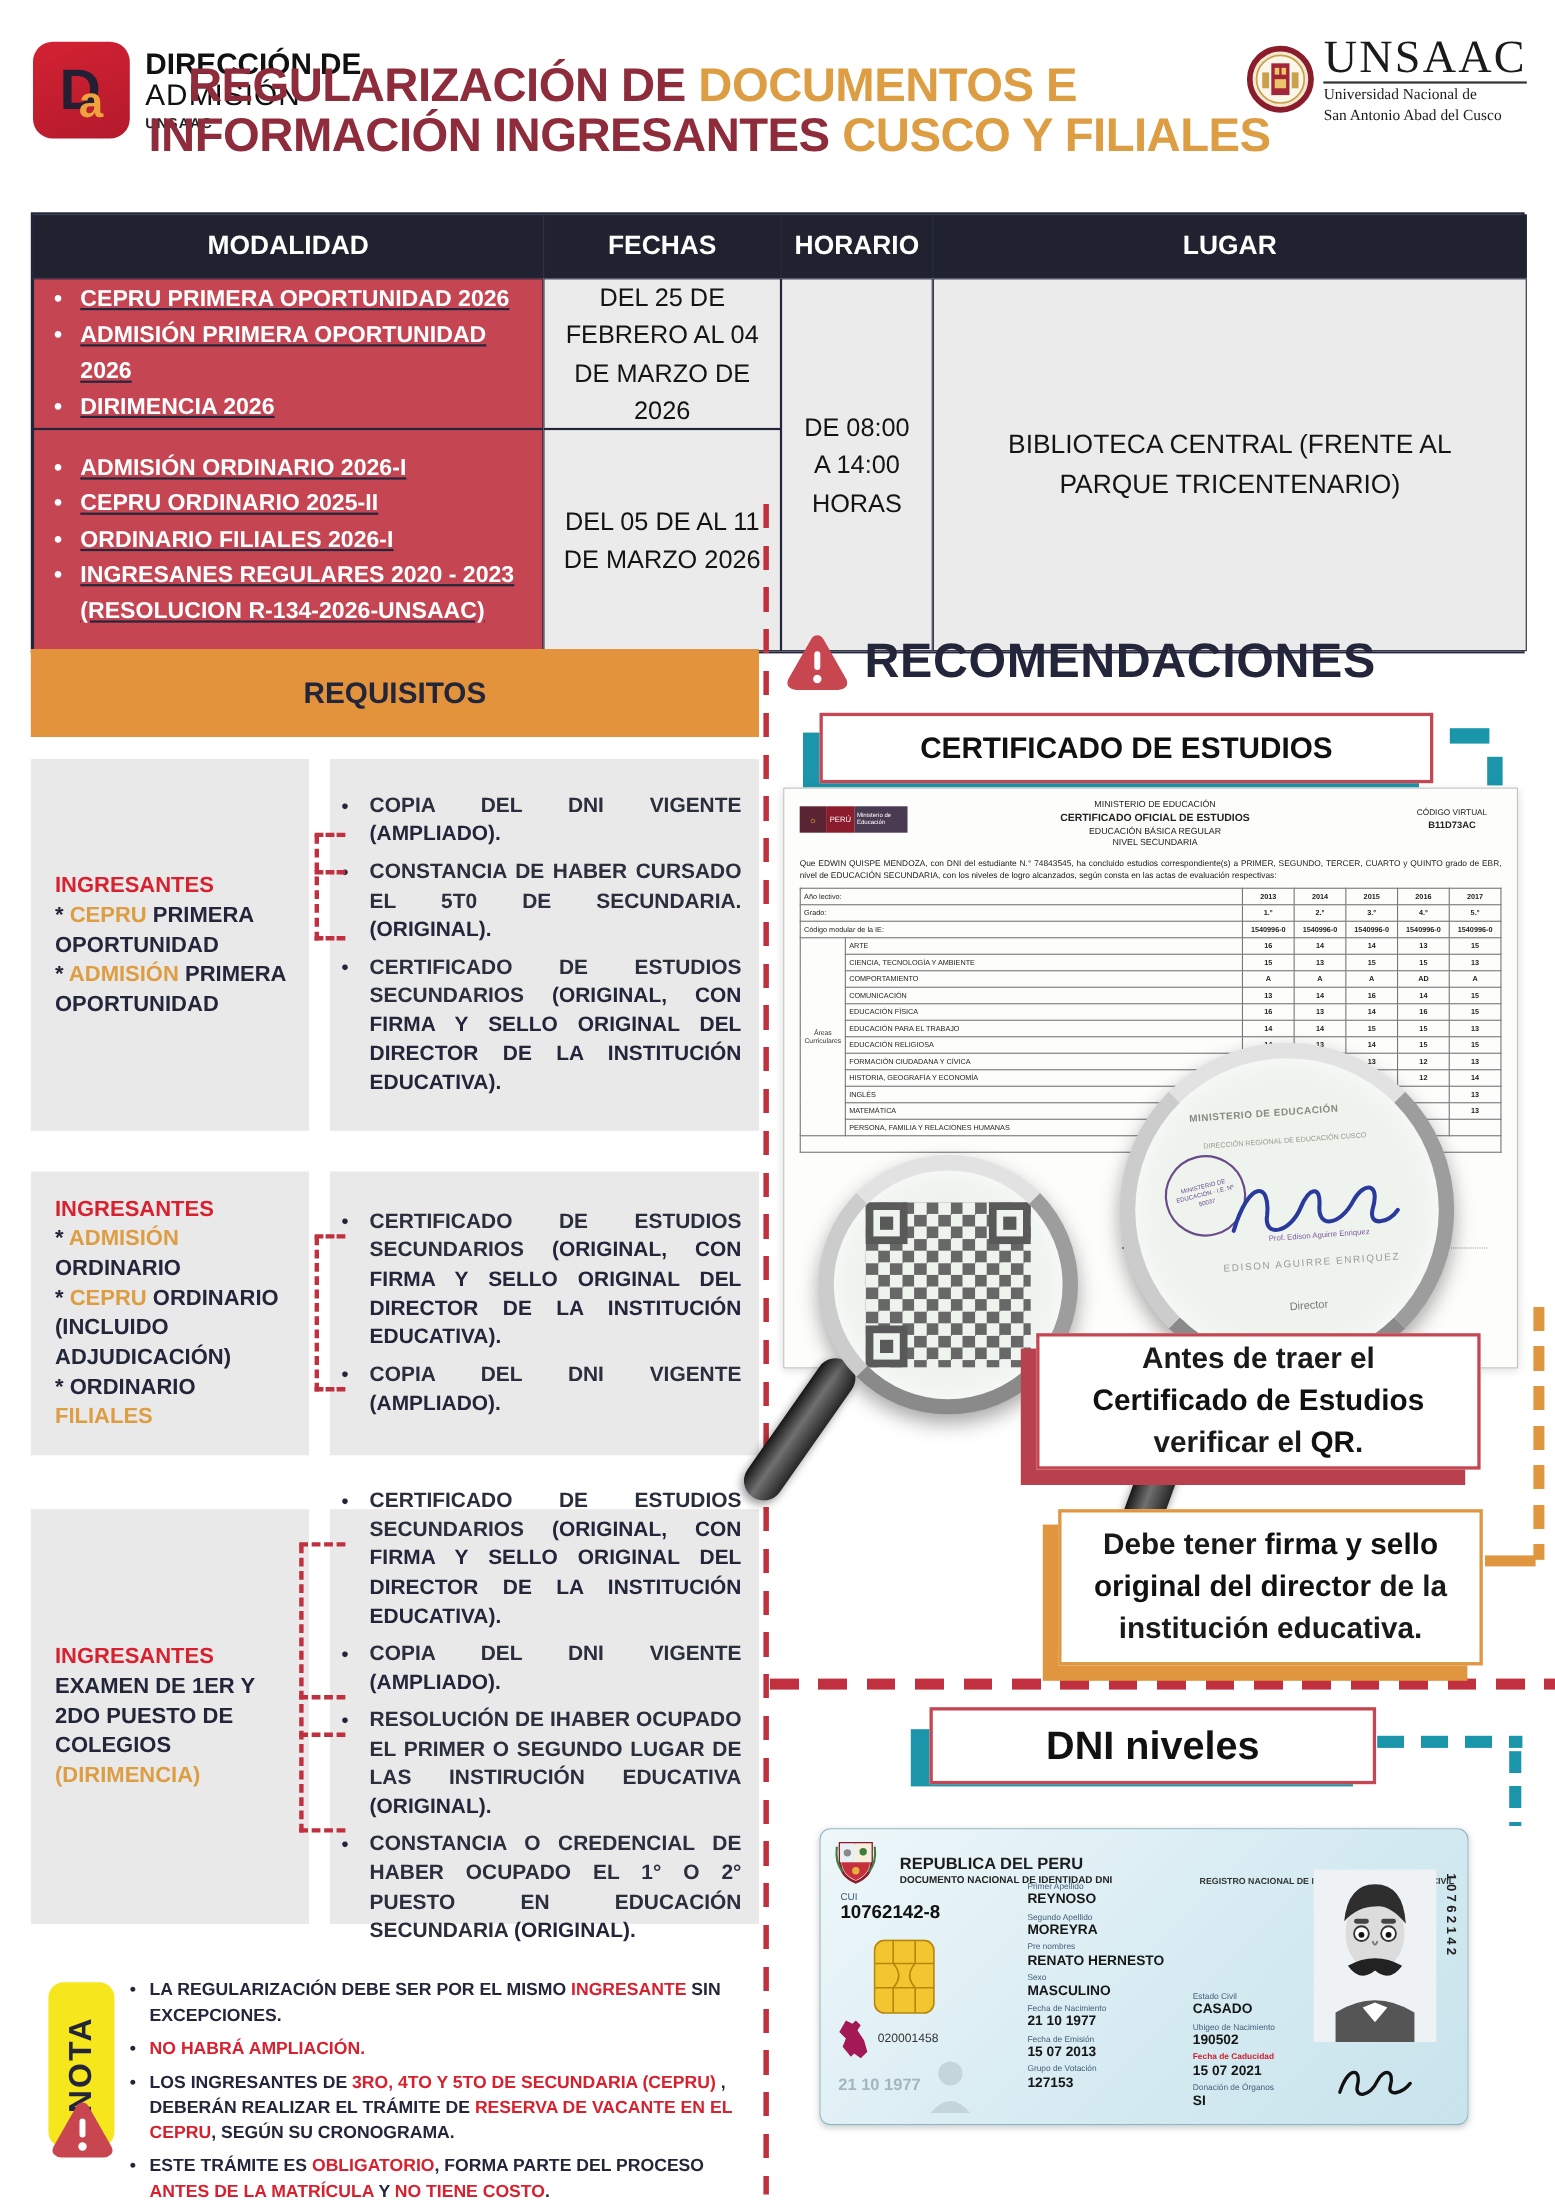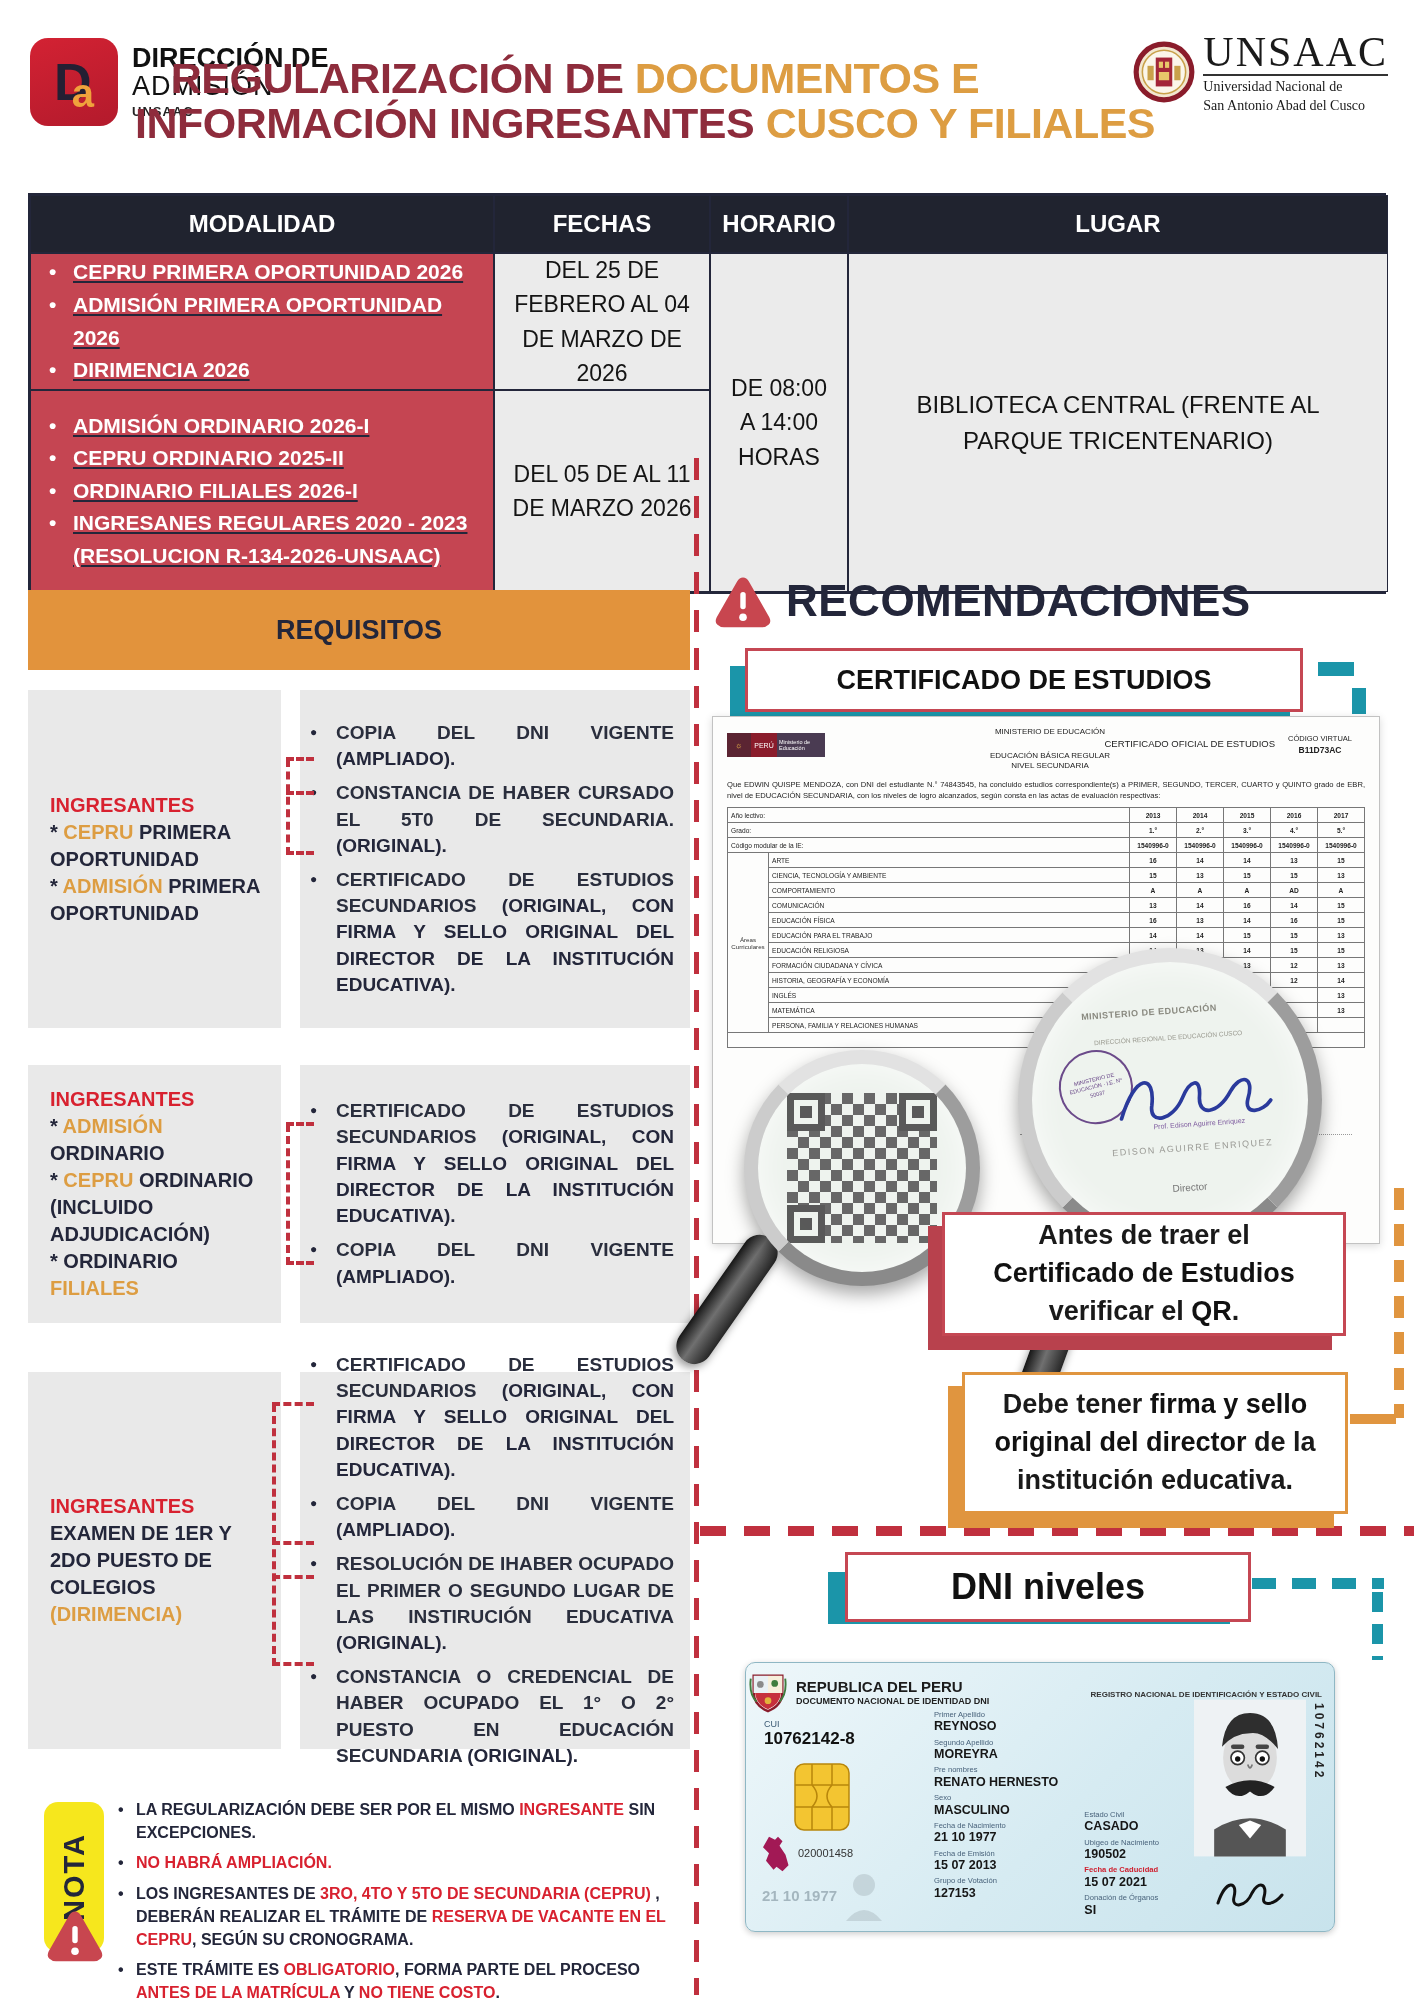--- a/index.html
+++ b/index.html
@@ -90,21 +90,21 @@
   
   .cert-doc{position:absolute;left:712px;top:716px;width:668px;height:528px;background:#fdfdfc;
             border:1px solid #c2c2c2;box-shadow:0 2px 8px rgba(0,0,0,.15);padding:10px 14px;box-sizing:border-box;z-index:5;}
   .cert-head{display:flex;align-items:flex-start;}
   .minedu-logo{display:flex;height:24px;margin-top:6px;}
   .minedu-logo .b1{width:24px;background:#5b2432;color:#f5c24b;font-size:8px;display:flex;align-items:center;justify-content:center;}
   .minedu-logo .b2{width:26px;background:#8a1c2b;color:#fff;font-size:7px;display:flex;align-items:center;justify-content:center;}
   .minedu-logo .b3{width:44px;background:#4a3b52;color:#fff;font-size:5.5px;line-height:1.1;display:flex;align-items:center;padding:0 2px;}
   .cert-head-center{flex:1;text-align:center;line-height:1.35;color:#222;}
   .cert-head-center .c1{font-size:8px;}
-  .cert-head-center .c2{font-size:9.5px;font-weight:400;text-align:right;}
+  .cert-head-center .c2{font-size:9.5px;font-weight:700;}
   .cert-head-center .c3,.cert-head-center .c4{font-size:8px;}
   .cert-code{width:90px;text-align:center;font-size:7.5px;color:#222;margin-top:6px;line-height:1.5;}
   .cert-code b{font-size:8.5px;}
   .cert-intro{font-size:7.6px;color:#222;text-align:justify;line-height:1.45;margin:7px 0 6px 0;}
   .cert-table{width:100%;border-collapse:collapse;font-size:6.6px;color:#222;}
   .cert-table td{border:0.5px solid #777;padding:2px 3px;height:10px;}
   .cert-table .lblcell{text-align:left;}
   .cert-table .valcell{text-align:center;width:40px;font-weight:600;}
   .cert-table .areas{width:34px;text-align:center;font-size:6.2px;color:#333;}
   .cert-final td{font-weight:700;}
@@ -142,21 +142,21 @@
   .roundstamp{position:absolute;left:10%;top:30%;width:74px;height:74px;border:2.5px solid #6b4a8a;border-radius:50%;
               color:#6b4a8a;font-size:5.5px;text-align:center;display:flex;align-items:center;justify-content:center;
               line-height:1.3;padding:4px;box-sizing:border-box;transform:rotate(-10deg);}
   .stamp-zone .nm{position:absolute;left:22%;top:66%;width:70%;text-align:center;font-size:9px;color:#9a9a95;letter-spacing:1.5px;}
   .stamp-zone .prof{position:absolute;left:30%;top:58%;width:60%;text-align:center;font-size:7px;color:#7d5a9e;}
   .stamp-zone .dir{position:absolute;left:30%;top:80%;width:50%;text-align:center;font-size:10px;color:#777;}
   
   .dni-card{position:absolute;left:745px;top:1662px;width:588px;height:268px;border-radius:10px;
             background:linear-gradient(135deg,#eef7fa 0%,#d6ebf2 55%,#c8e3ec 100%);
             border:1px solid #8fb7c4;box-shadow:0 2px 6px rgba(0,0,0,.2);overflow:hidden;z-index:6;}
-  .dni-head{position:absolute;left:2px;top:8px;right:12px;display:flex;align-items:center;gap:8px;}
+  .dni-head{position:absolute;left:12px;top:8px;right:12px;display:flex;align-items:flex-end;gap:20px;}
   .dni-head .country{font-size:15px;font-weight:800;color:#1c1c1c;line-height:1.1;}
   .dni-head .doct{font-size:9px;font-weight:800;color:#222;line-height:1.25;}
   .dni-head .registry{font-size:8px;font-weight:600;color:#333;margin-left:auto;padding-top:3px;max-width:250px;text-align:left;}
   .dni-cui{position:absolute;left:18px;top:56px;}
   .dni-cui .lb{font-size:9px;color:#3c5a74;}
   .dni-cui .vl{font-size:17px;font-weight:800;color:#111;}
   .chip{position:absolute;left:48px;top:100px;}
   .dni-map{position:absolute;left:14px;top:172px;}
   .dni-serial{position:absolute;left:52px;top:184px;font-size:11px;color:#333;}
   .ghost-date{position:absolute;left:16px;top:224px;font-size:15px;color:rgba(90,110,125,.45);font-weight:700;}

